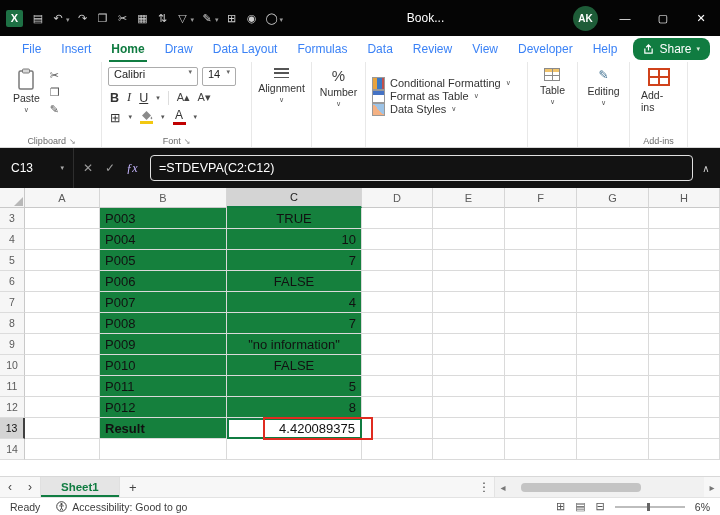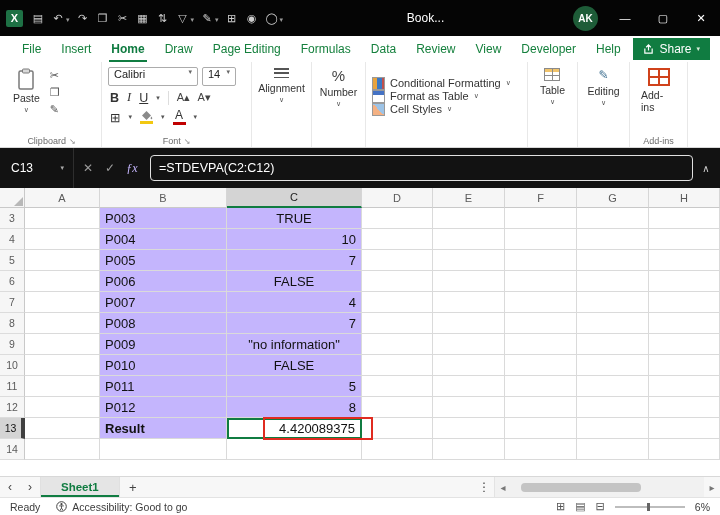--- a/index.html
+++ b/index.html
@@ -12,24 +12,24 @@
   .logo{width:17px;height:17px;background:#1E7145;color:#fff;font-weight:700;font-size:11px;display:flex;align-items:center;justify-content:center;border-radius:2px;margin-right:5px;flex:none}
   .qi{width:20px;height:24px;display:flex;align-items:center;justify-content:center;font-size:11px;color:#cfcfcf;flex:none}
   .qcaret{font-size:7px;color:#9a9a9a;margin:4px 3px 0 -2px;flex:none}
   .tspacer{flex:1}
   .title-text{font-size:12px;color:#fff;margin:0 8px;white-space:nowrap}
   .avatar{width:25px;height:25px;border-radius:50%;background:#1E5C38;color:#fff;font-size:10px;font-weight:700;display:flex;align-items:center;justify-content:center;margin:12px 8px;flex:none}
   .winbtn{width:38px;height:36px;display:flex;align-items:center;justify-content:center;color:#fff;font-size:11px;flex:none}
 
   
   .menubar{height:26px;display:flex;align-items:center;background:#fff;padding-left:12px;flex:none}
-  .mtab{padding:0 10px;font-size:12px;color:#15803d;height:26px;display:flex;align-items:center;position:relative;white-space:nowrap}
+  .mtab{padding:0 10px;font-size:12px;color:#3b82f6;height:26px;display:flex;align-items:center;position:relative;white-space:nowrap}
   .mtab.active{color:#0F7B40;font-weight:700}
   .mtab.active::after{content:"";position:absolute;left:8px;right:8px;bottom:0;height:2.5px;background:#107C41}
-  .share-btn{margin-left:auto;margin-right:10px;background:#107C41;color:#fff;font-size:12px;height:22px;border-radius:0;display:flex;align-items:center;gap:5px;padding:0 10px;white-space:nowrap}
+  .share-btn{margin-left:auto;margin-right:10px;background:#107C41;color:#fff;font-size:12px;height:22px;border-radius:8px;display:flex;align-items:center;gap:5px;padding:0 10px;white-space:nowrap}
   .share-caret{font-size:7px;color:#d8ecd8}
 
   
   .ribbon{height:86px;background:#fff;border-bottom:1px solid #D8D8D8;display:flex;padding-left:2px;flex:none}
   .rgroup{position:relative;border-right:1px solid #E8E8E8;padding:4px 6px 15px;display:flex;align-items:flex-start;flex:none}
   .glabel{position:absolute;bottom:1px;left:0;right:0;display:flex;justify-content:center;align-items:center;gap:3px;font-size:9px;color:#6b6b6b}
   .lnch{font-size:8px;color:#8a8a8a}
   .bigbtn{display:flex;flex-direction:column;align-items:center;gap:2px;padding:2px 5px;font-size:10.5px;color:#333}
   .bcaret{font-size:7px;color:#555}
   .clip-col{display:flex;flex-direction:column;gap:4px;margin-left:5px;font-size:11px;color:#555;padding-top:3px}
@@ -76,23 +76,23 @@
   .grid{flex:1;background:#fff;overflow:hidden}
   .hrow{display:flex;height:20px}
   .corner{width:25px;background:#F6F6F6;border-right:1px solid #C9C9C9;border-bottom:1px solid #C9C9C9;position:relative;flex:none}
   .corner::after{content:"";position:absolute;right:1px;bottom:1px;border-left:9px solid transparent;border-bottom:9px solid #B8B8B8}
   .ch{background:#F6F6F6;border-right:1px solid #D6D6D6;border-bottom:1px solid #C9C9C9;display:flex;align-items:center;justify-content:center;font-size:11px;color:#5a5a5a}
   .ch.sel{background:#D4D4D4;border-bottom:2px solid #107C41;color:#222}
   .wA{width:75px;flex:none}.wB{width:127px;flex:none}.wC{width:135px;flex:none}
   .wD{width:71px;flex:none}.wE{width:72px;flex:none}.wF{width:72px;flex:none}.wG{width:72px;flex:none}.wH{flex:1}
   .grow{display:flex;height:21px}
   .rh{width:25px;background:#F6F6F6;border-right:1px solid #C9C9C9;border-bottom:1px solid #DCDCDC;display:flex;align-items:center;justify-content:center;font-size:10.5px;color:#5a5a5a;flex:none}
-  .rh.sel{background:#D4D4D4;color:#111;border-right:4px solid #404040}
+  .rh.sel{background:#D4D4D4;color:#111;border-right:2px solid #404040}
   .cell{border-right:1px solid #DADADA;border-bottom:1px solid #DADADA;display:flex;align-items:center;padding:0 5px;font-size:13px;color:#111;background:#fff;white-space:nowrap;overflow:visible}
-  .cell.green{background:#c4b5fd}
+  .cell.green{background:#15803d}
   .cell.ctr{justify-content:center}
   .cell.rt{justify-content:flex-end}
   .cell.bold{font-weight:700}
   .result-cell{position:relative;background:#fff;border:2px solid #107C41;justify-content:flex-end;z-index:2}
   .redbox{position:absolute;left:34px;top:-3px;right:-13px;bottom:-3px;border:2px solid #E02B20;z-index:5;pointer-events:none}
 
   
   .sbar{height:21px;display:flex;align-items:center;background:#F7F7F7;border-top:1px solid #D8D8D8;font-size:11px;color:#555;flex:none}
   .snav{width:20px;text-align:center;font-size:12px;color:#444}
   .stab{height:100%;background:#e5e5e5;display:flex;align-items:center;padding:0 20px;font-size:11.5px;font-weight:700;color:#107C41;border-left:1px solid #E0E0E0;border-right:1px solid #E0E0E0;position:relative}
@@ -141,21 +141,21 @@
     <span class="winbtn">—</span>
     <span class="winbtn">▢</span>
     <span class="winbtn">✕</span>
   </div>
 
   <div class="menubar">
     <div class="mtab">File</div>
     <div class="mtab">Insert</div>
     <div class="mtab active">Home</div>
     <div class="mtab">Draw</div>
-    <div class="mtab">Page Editing</div>
+    <div class="mtab">Data Layout</div>
     <div class="mtab">Formulas</div>
     <div class="mtab">Data</div>
     <div class="mtab">Review</div>
     <div class="mtab">View</div>
     <div class="mtab">Developer</div>
     <div class="mtab">Help</div>
     <div class="share-btn">
       <svg width="11" height="11" viewBox="0 0 12 12">
           <path d="M6 1 v6 M3.5 3.5 L6 1 L8.5 3.5 M2 5 v5 h8 V5" fill="none" stroke="#ffffff" stroke-width="1.3"></path>
         </svg>
@@ -255,21 +255,21 @@
           <span>Conditional Formatting</span>
           <span class="bcaret">∨</span>
         </div>
         <div class="style-item">
           <span class="ft-icon"></span>
           <span>Format as Table</span>
           <span class="bcaret">∨</span>
         </div>
         <div class="style-item">
           <span class="cs-icon"></span>
-          <span>Cell Styles</span>
+          <span>Data Styles</span>
           <span class="bcaret">∨</span>
         </div>
       </div>
     </div>
 
     <div class="rgroup" style="width:50px;justify-content:center">
       <div class="bigbtn">
         <span class="cells-icon"></span>
         <span>Table</span>
         <span class="bcaret">∨</span>

